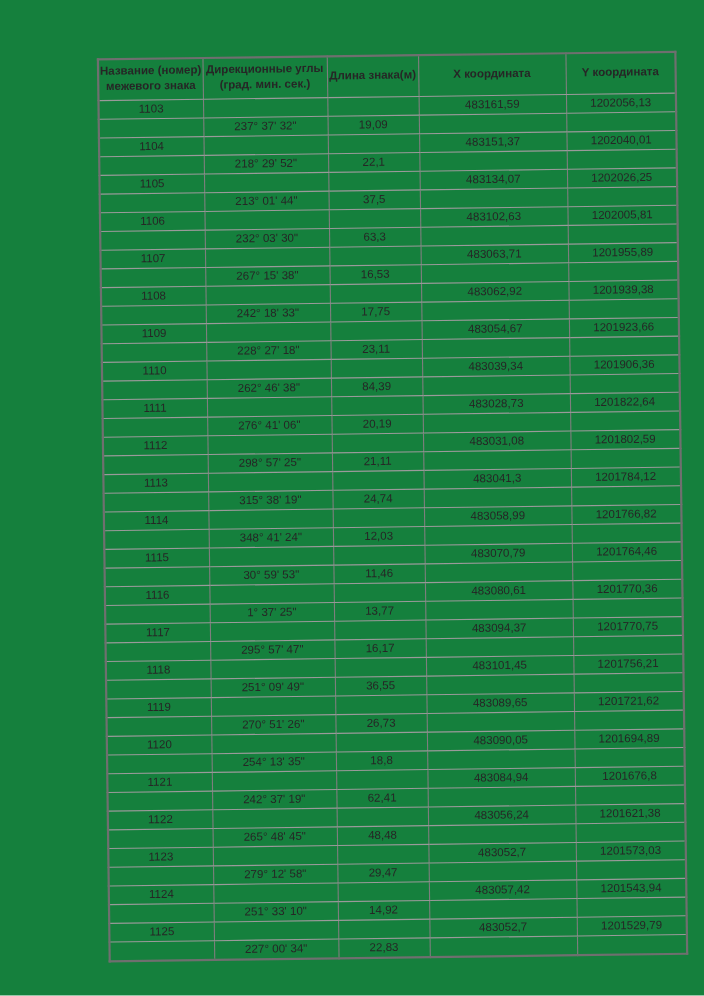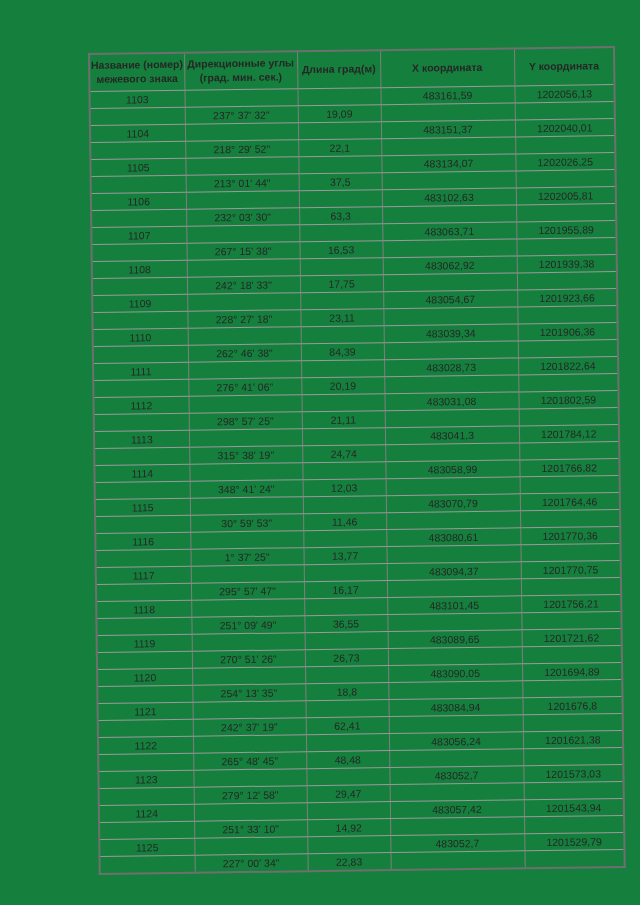--- a/index.html
+++ b/index.html
@@ -63,21 +63,21 @@
         <col style="width:83px">
         <col style="width:134px">
         <col style="width:100px">
       </colgroup>
       <thead>
         <tr>
           <th>Название (номер)
 межевого знака</th>
           <th>Дирекционные углы
 (град. мин. сек.)</th>
-          <th>Длина град(м)</th>
+          <th>Длина знака(м)</th>
           <th>X координата</th>
           <th>Y координата</th>
         </tr>
       </thead>
       <tbody>
           <tr>
             <td>1103</td>
             <td></td>
             <td></td>
             <td>483161,59</td>

